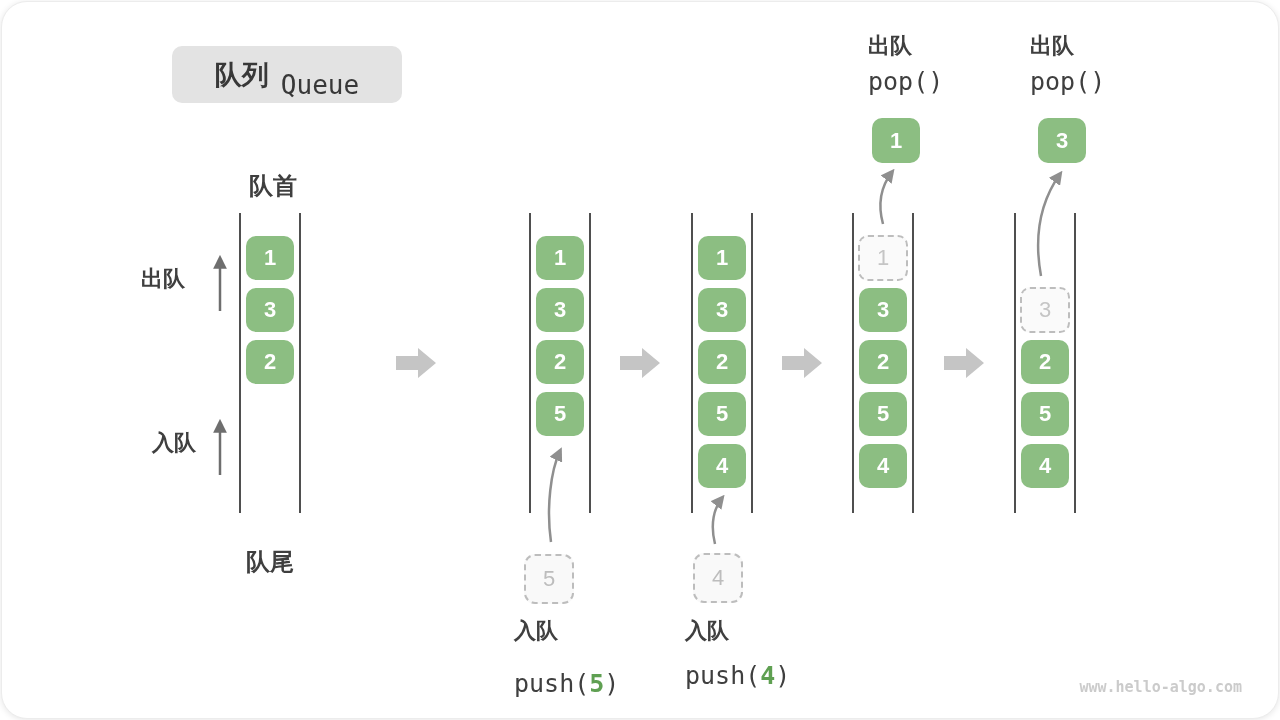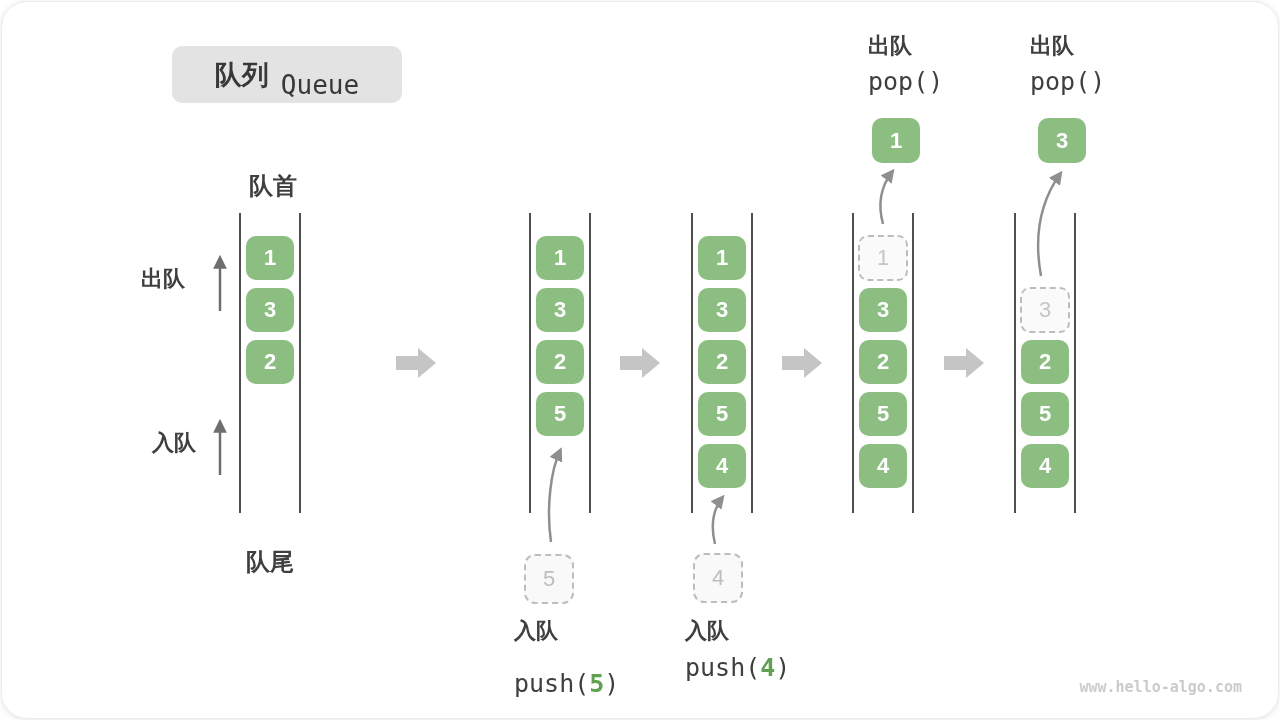--- a/index.html
+++ b/index.html
@@ -134,21 +134,21 @@
   <div class="box c5 r4">5</div>
   <div class="box c5 r5">4</div>
   <div class="box popped" style="left:1036px;">3</div>
 
   <div class="op" style="left:512px; top:618px;">
     <span class="zh">入队</span>
     <span class="code" style="display:block; margin-top:29px;"><span>push(</span><span class="green">5</span><span>)</span></span>
   </div>
   <div class="op" style="left:683px; top:618px;">
     <span class="zh">入队</span>
-    <span class="code" style="display:block; margin-top:13px;"><span>push(</span><span class="green">4</span><span>)</span></span>
+    <span class="code" style="display:block; margin-top:21px;"><span>push(</span><span class="green">4</span><span>)</span></span>
   </div>
   <div class="op" style="left:866px; top:33px;">
     <span class="zh">出队</span>
     <span class="code" style="display:block; margin-top:12px;">pop()</span>
   </div>
   <div class="op" style="left:1028px; top:33px;">
     <span class="zh">出队</span>
     <span class="code" style="display:block; margin-top:12px;">pop()</span>
   </div>
 

